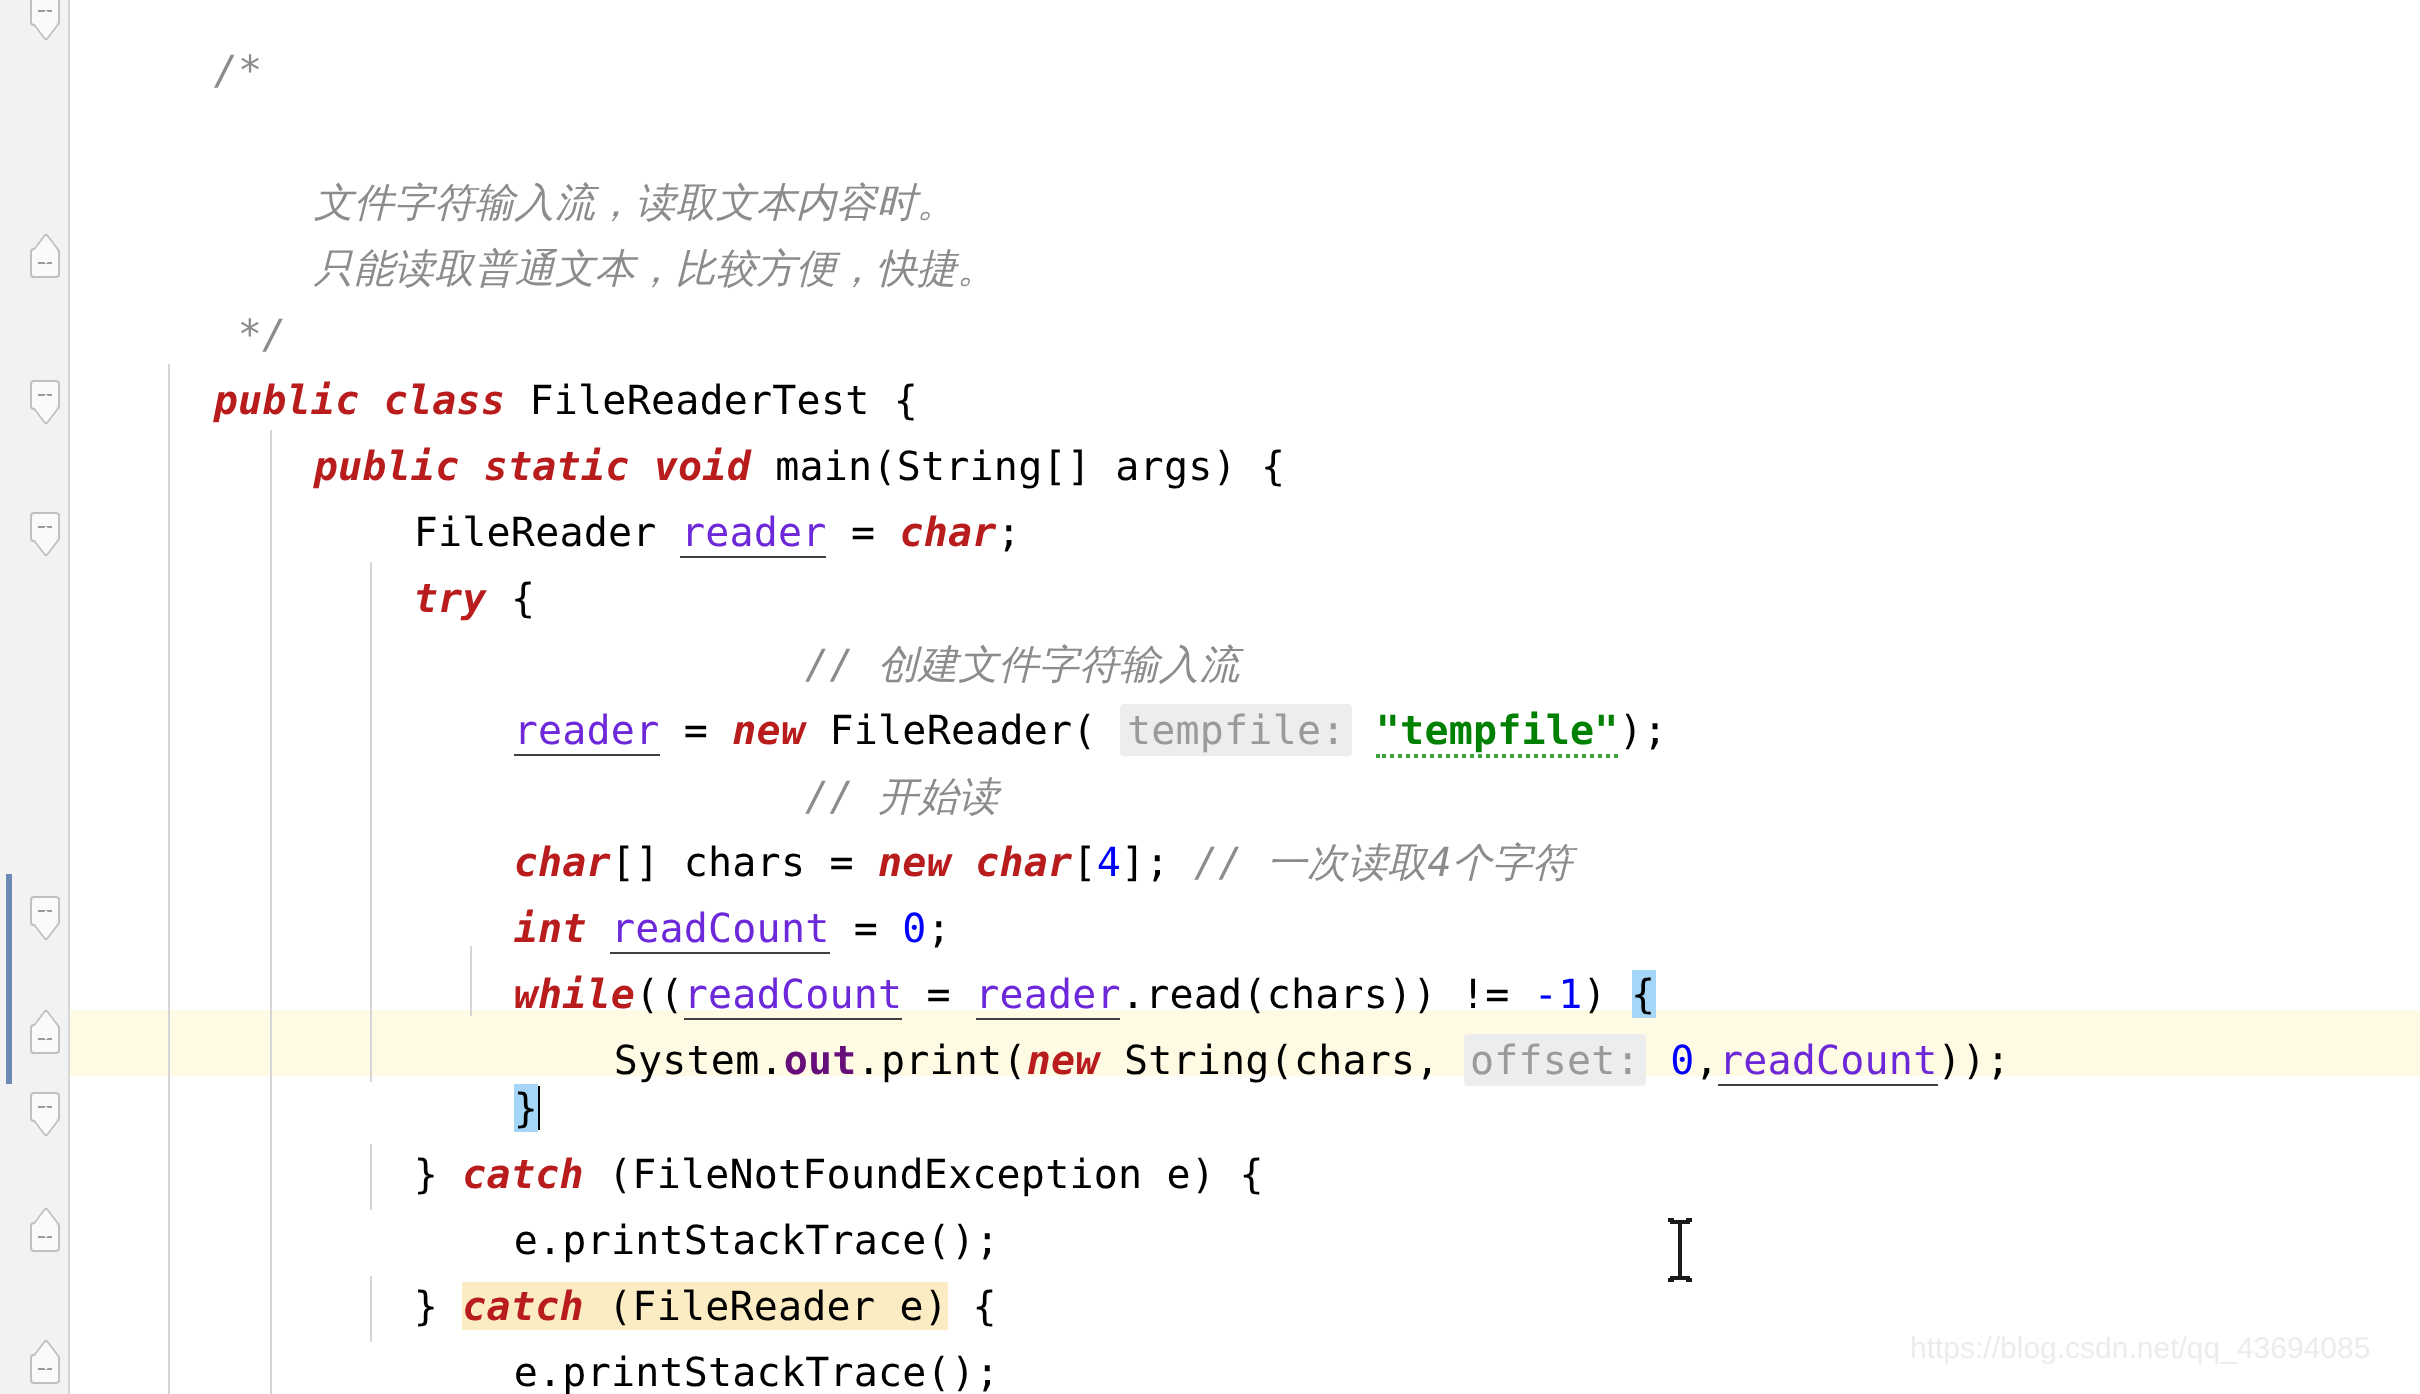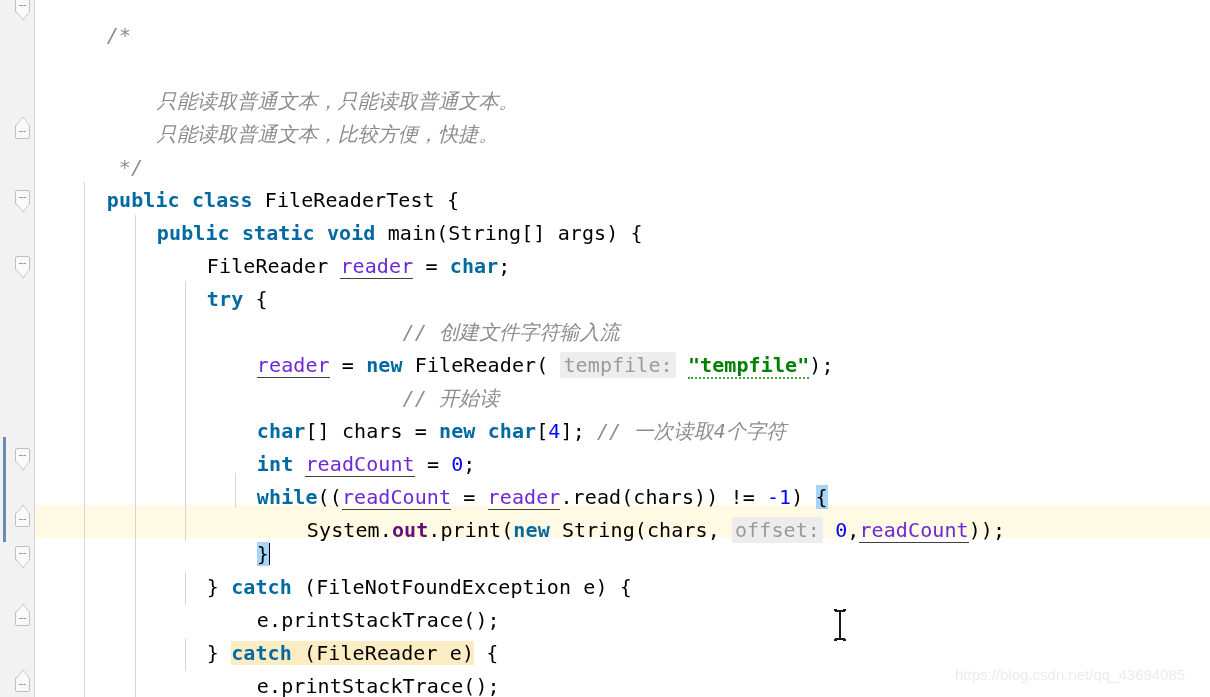--- a/index.html
+++ b/index.html
@@ -139,21 +139,21 @@
 
   
   .indent-guide {
     position: absolute;
     width: 1px;
     background: #d6d6d6;
     z-index: 1;
   }
 
   
-  .kw      { color: #0369a1; font-weight: bold; }
+  .kw      { color: #b91c1c; font-weight: bold; font-style: italic; }
   .cmt     { color: #8c8c8c; font-style: italic; }
   .str     { color: #008000; font-weight: bold; }
   .num     { color: #0000ff; }
   .fld     { color: #660e7a; font-weight: bold; }
   .plain   { color: #000000; }
   .ident-u { color: #6d28d9; border-bottom: 1px solid #404040; }
   .hint {
     color: #9a9a9a;
     background: #ededed;
     border-radius: 2px;
@@ -227,21 +227,21 @@
   <div class="indent-guide" style="left:235px; top:473px; height:35px;"></div>
 
   <div class="code">
 
     <div class="line" style="top:-14px;">
       <span class="txt cmt">/*</span>
     </div>
 
 
     <div class="line" style="top:52px; padding-left:50px;">
-      <span class="txt cmt">只能读取普通文本，只能读取普通文本。</span>
+      <span class="txt cmt">文件字符输入流，读取文本内容时。</span>
     </div>
 
     <div class="line" style="top:85px; padding-left:50px;">
       <span class="txt cmt">只能读取普通文本，比较方便，快捷。</span>
     </div>
 
     <div class="line" style="top:118px; padding-left:12px;">
       <span class="txt cmt">*/</span>
     </div>
 

